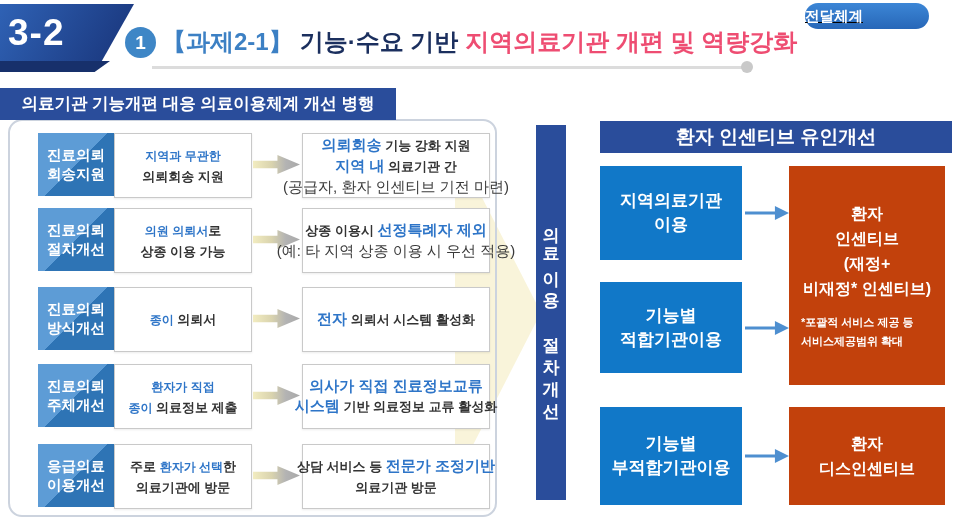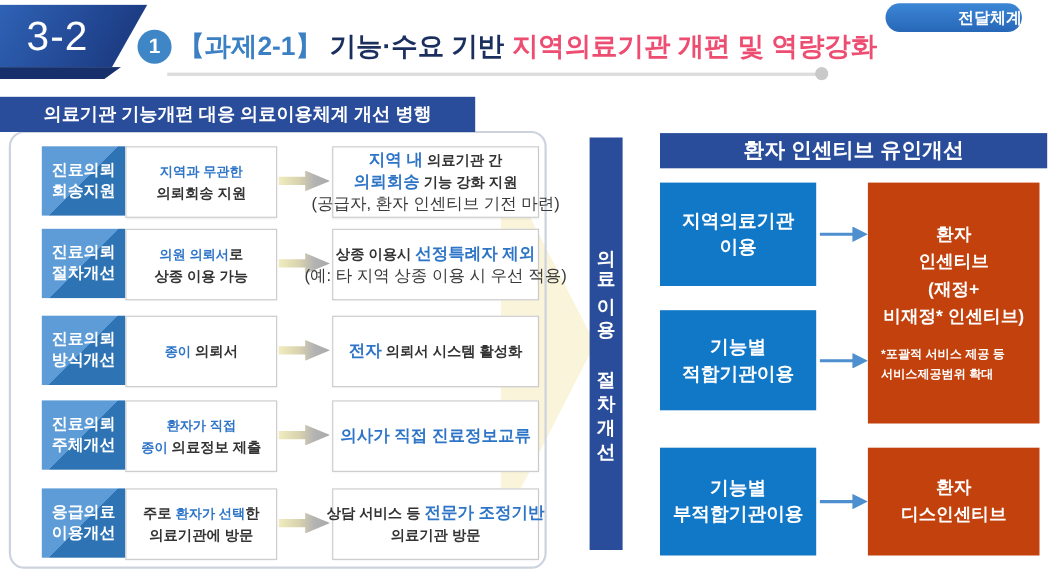--- a/index.html
+++ b/index.html
@@ -2,37 +2,37 @@
 <html><head>
 <meta charset="utf-8">
 <style>
   html,body{margin:0;padding:0;background:#ffffff;}
   body{font-family:"Liberation Sans","DejaVu Sans",sans-serif;}
   .stage{position:relative;width:967px;height:525px;background:#ffffff;overflow:hidden;}
   .abs{position:absolute;}
   
   .badge{left:0;top:4px;width:134px;height:57px;background:linear-gradient(120deg,#2f62b5 0%,#1d3d85 80%);
          clip-path:polygon(0 0,100% 0,76% 100%,0 100%);display:flex;align-items:center;z-index:9;}
-  .badge span{color:#fff;font-size:37px;font-weight:normal;padding-left:24px;letter-spacing:1px;}
+  .badge span{color:#fff;font-size:37px;font-weight:bold;padding-left:8px;letter-spacing:1px;}
   .badge-fold{left:0;top:61px;width:110px;height:11px;background:#17306b;
          clip-path:polygon(0 0,100% 0,86% 100%,0 100%);z-index:8;}
   .tnum{left:125px;top:27px;width:31px;height:31px;border-radius:50%;background:#3e86c6;color:#fff;
         display:flex;align-items:center;justify-content:center;font-size:19px;font-weight:bold;z-index:10;}
   .title{left:162px;top:26px;font-size:24px;font-weight:bold;white-space:nowrap;z-index:10;}
   .t-blue{color:#3c80c4;}
   .t-navy{color:#1b2f5e;margin:0 7px;text-align:center;}
   .t-pink{color:#ee4d72;}
   .underline{left:152px;top:66px;width:596px;height:3px;background:#dcdcdc;}
   .underline-dot{left:741px;top:61px;width:12px;height:12px;border-radius:50%;background:#c9c9c9;}
   .pill{left:805px;top:3px;width:124px;height:26px;border-radius:14px;background:linear-gradient(180deg,#3c86d6,#2767b8);
-        display:flex;align-items:center;justify-content:flex-end;z-index:11;}
+        display:flex;align-items:center;justify-content:flex-start;z-index:11;text-decoration:underline;}
   .pill span{color:#fff;font-size:14.5px;font-weight:bold;}
   .pagenum{left:974px;top:5px;font-size:15px;font-weight:bold;color:#a16207;}
   
-  .lheader{left:0;top:88px;width:432px;height:32px;background:#2a4d9b;display:flex;align-items:center;justify-content:center;z-index:5;}
+  .lheader{left:0;top:88px;width:396px;height:32px;background:#2a4d9b;display:flex;align-items:center;justify-content:center;z-index:5;}
   .lheader span{color:#fff;font-size:16.5px;font-weight:bold;white-space:nowrap;}
   .panel-border{left:8px;top:119px;width:485px;height:394px;border:2px solid #ccd3de;border-radius:14px;z-index:1;}
   .chevron{left:455px;top:145px;width:86px;height:335px;background:#f9f4da;
            clip-path:polygon(0 0,100% 50%,0 100%);z-index:0;}
   .row{left:0;width:967px;height:63px;z-index:3;}
   .rlabel{position:absolute;left:38px;top:0;width:76px;height:63px;
           background:linear-gradient(135deg,#5d9cd6 0%,#5d9cd6 50%,#2e74b5 50%,#2e74b5 100%);
           display:flex;flex-direction:column;align-items:center;justify-content:center;}
   .rlabel div{color:#fff;font-size:14.5px;font-weight:bold;line-height:19px;white-space:nowrap;}
   .rbox{position:absolute;top:0;height:63px;background:#fff;border:1px solid #c9c9c9;box-shadow:0 1px 2px rgba(0,0,0,.08);
@@ -93,22 +93,22 @@
     <div class="rlabel">
       <div>진료의뢰</div>
       <div>회송지원</div>
     </div>
     <div class="rbox mid">
       <div class="line"><span class="em">지역과 무관한</span></div>
       <div class="line"><span class="pl">의뢰회송 지원</span></div>
     </div>
     <div class="flow-arrow"></div>
     <div class="rbox res">
+      <div class="line"><span class="em2">의뢰회송</span><span class="pl"> 기능 강화 지원</span></div>
       <div class="line"><span class="em2">지역 내</span><span class="pl"> 의료기관 간</span></div>
-      <div class="line"><span class="em2">의뢰회송</span><span class="pl"> 기능 강화 지원</span></div>
       <div class="line"><span class="note">(공급자, 환자 인센티브 기전 마련)</span></div>
     </div>
   </div>
 
   <div class="abs row" style="top:208px">
     <div class="rlabel">
       <div>진료의뢰</div>
       <div>절차개선</div>
     </div>
     <div class="rbox mid">
@@ -141,20 +141,21 @@
       <div>진료의뢰</div>
       <div>주체개선</div>
     </div>
     <div class="rbox mid">
       <div class="line"><span class="em">환자가 직접</span></div>
       <div class="line"><span class="em">종이</span><span class="pl"> 의료정보 제출</span></div>
     </div>
     <div class="flow-arrow"></div>
     <div class="rbox res">
       <div class="line"><span class="em2">의사가 직접 진료정보교류</span></div>
+      <div class="line"><span class="em2">시스템</span><span class="pl"> 기반 의료정보 교류 활성화</span></div>
     </div>
   </div>
 
   <div class="abs row" style="top:444px">
     <div class="rlabel">
       <div>응급의료</div>
       <div>이용개선</div>
     </div>
     <div class="rbox mid">
       <div class="line"><span class="pl">주로 </span><span class="em">환자가 선택</span><span class="pl">한</span></div>

